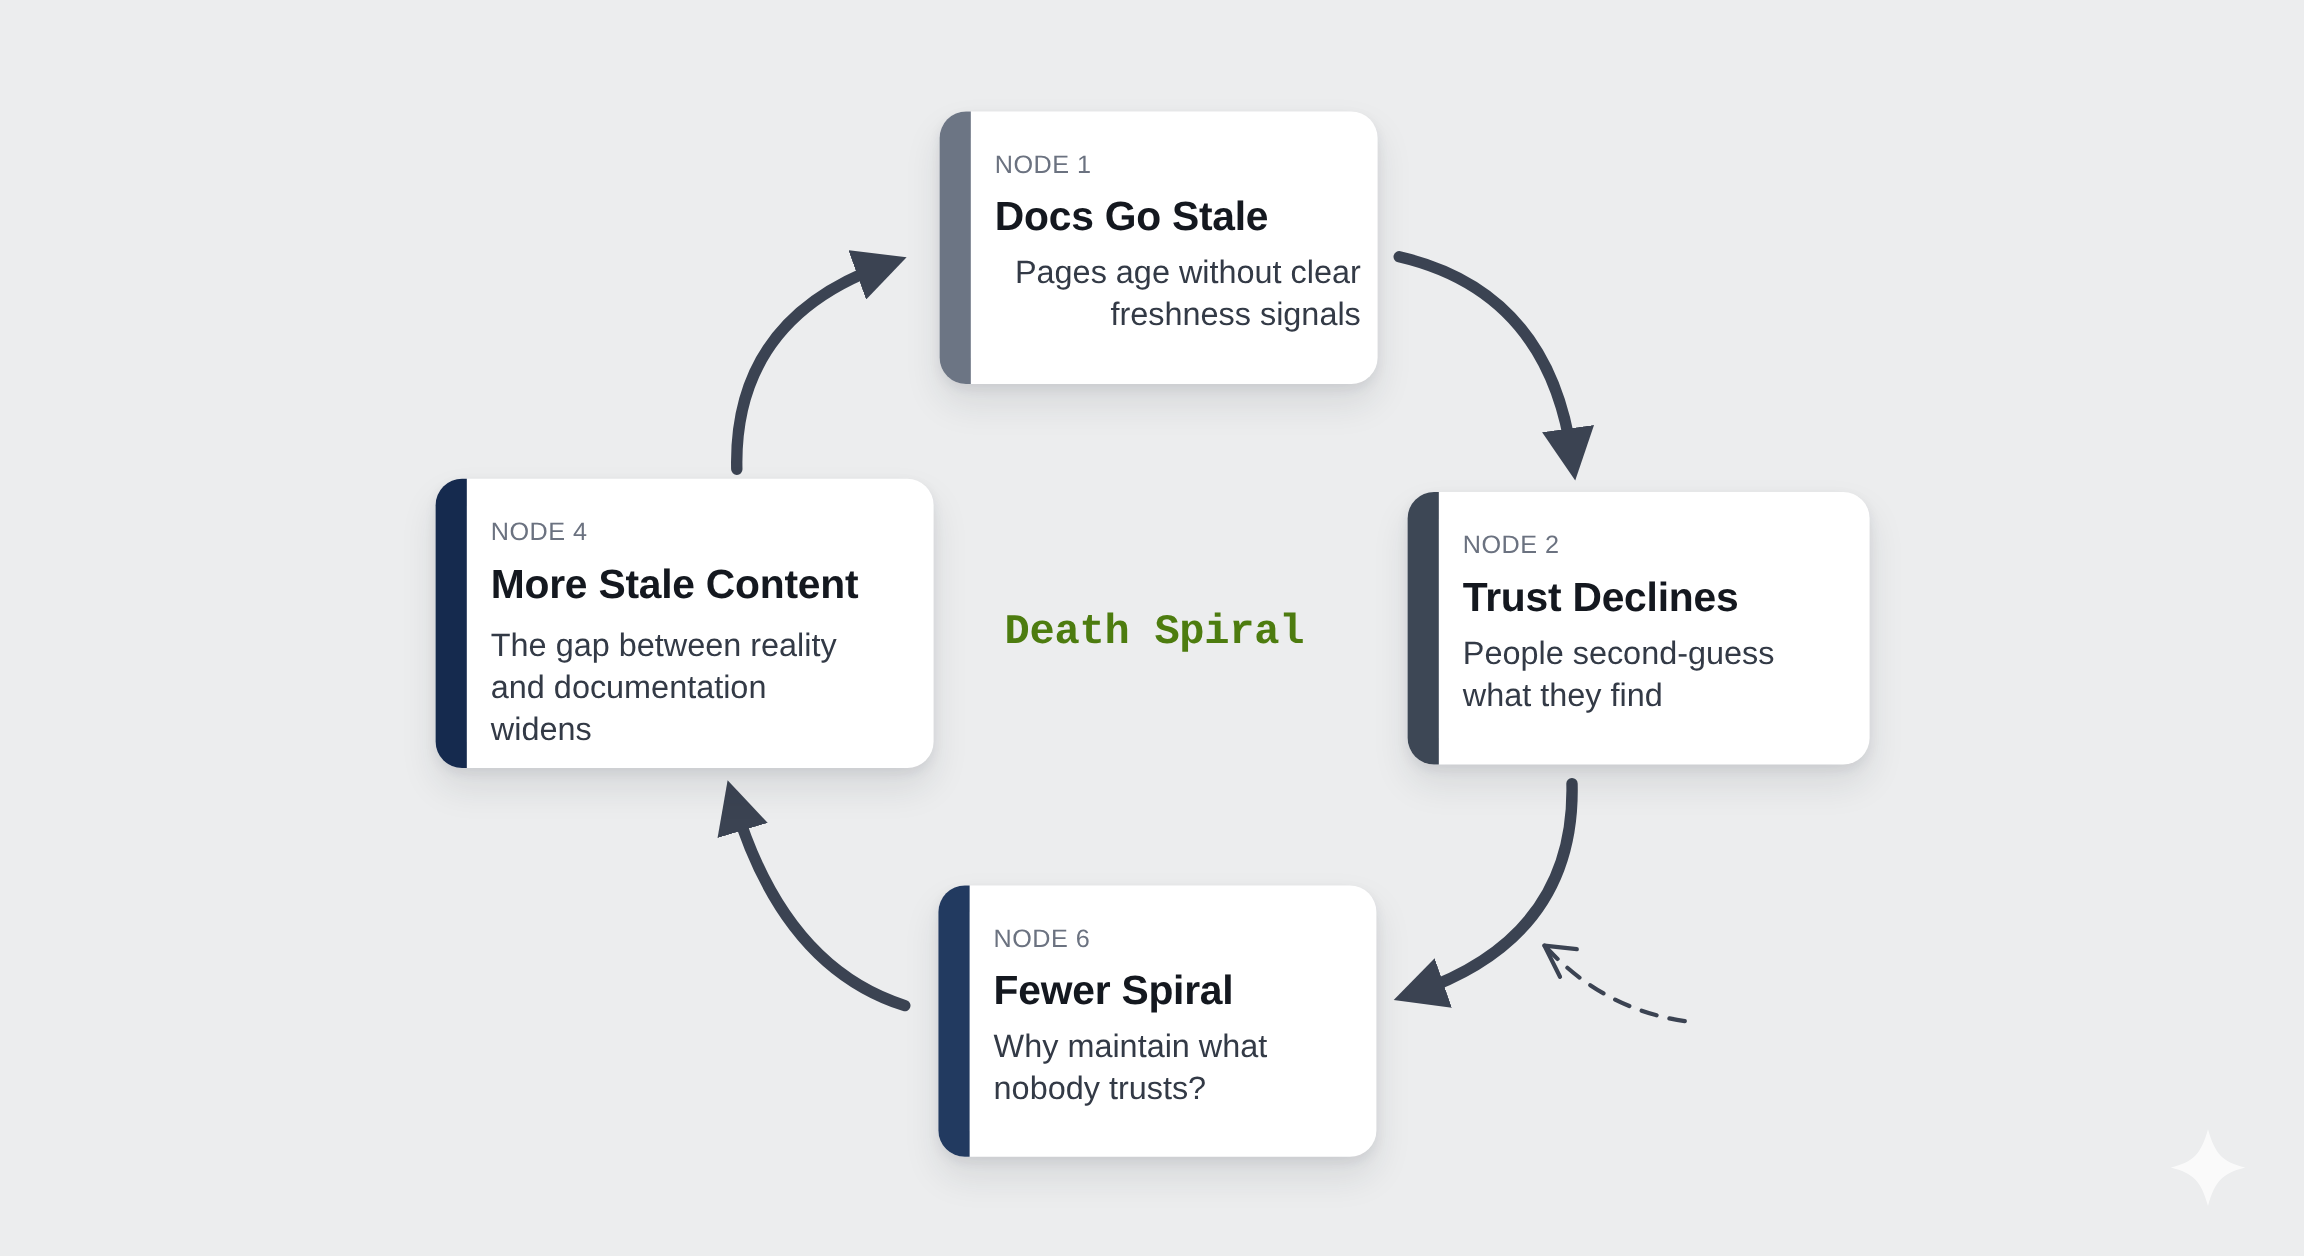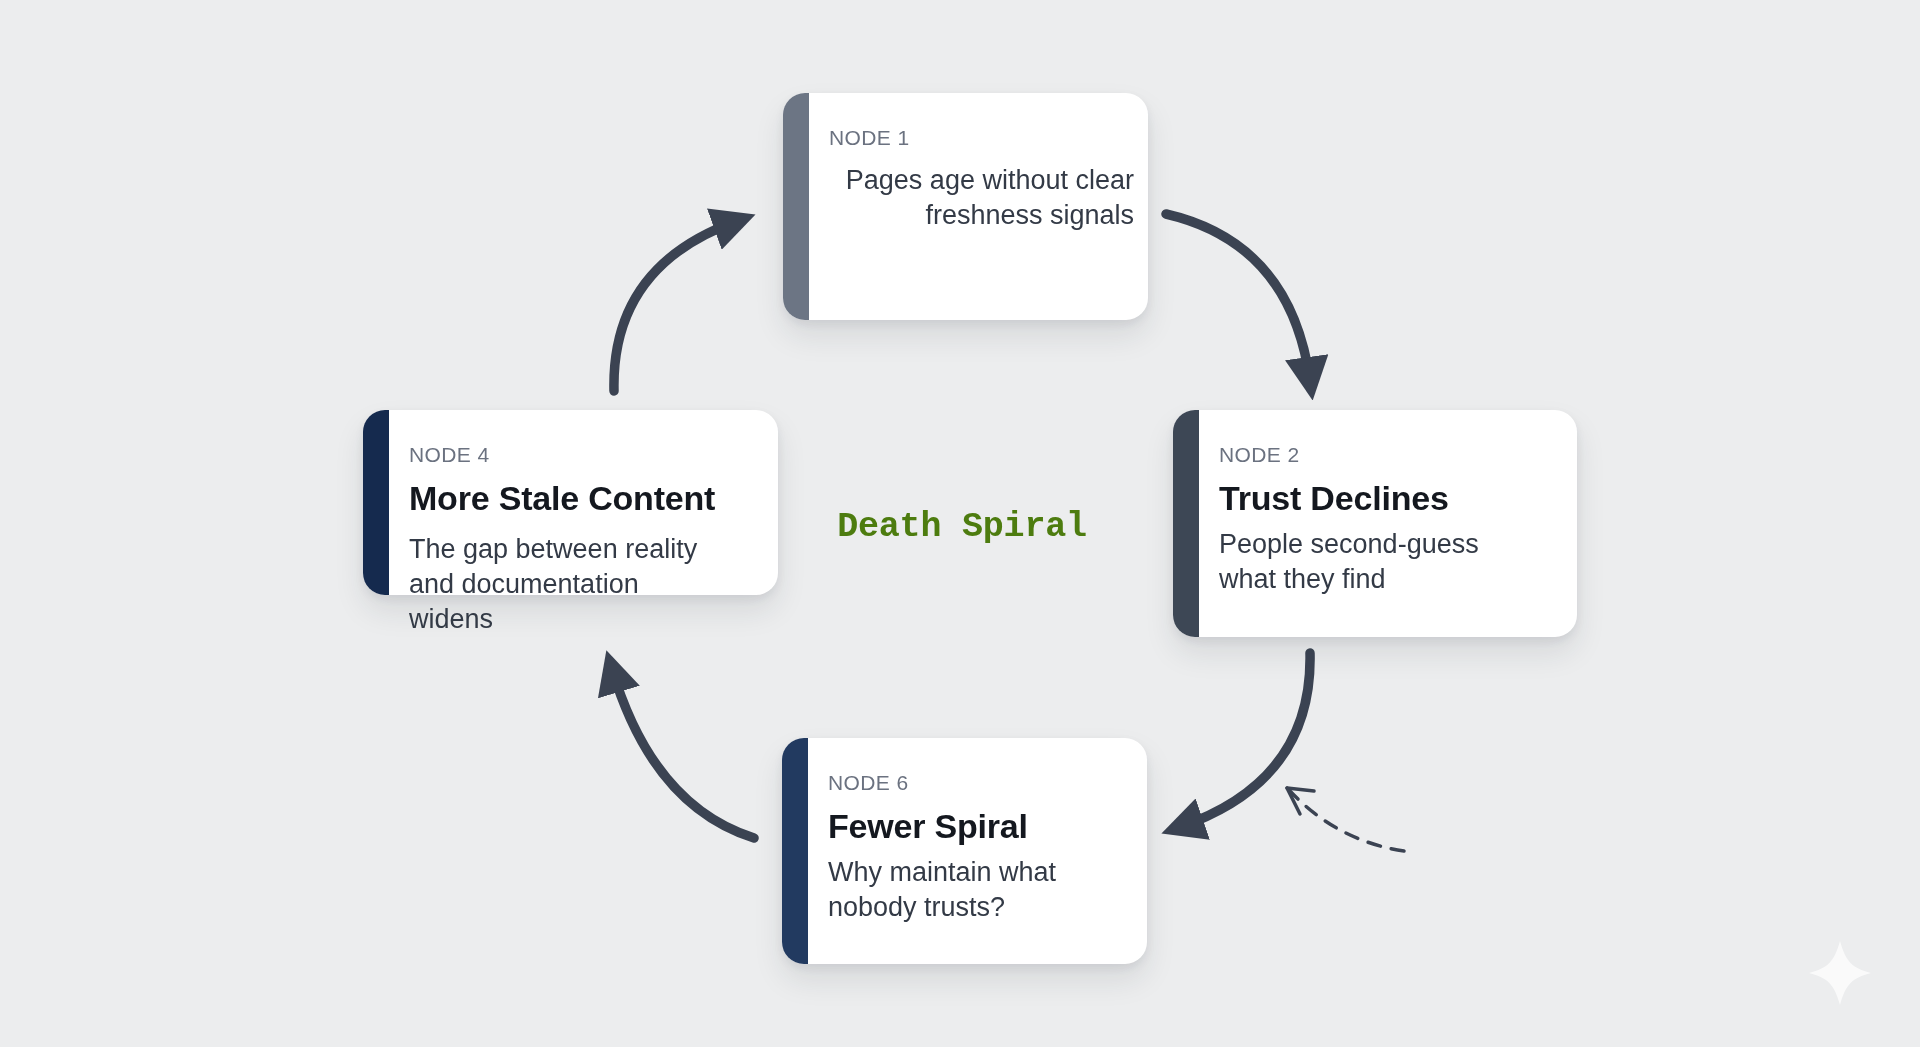--- a/index.html
+++ b/index.html
@@ -30,23 +30,23 @@
     letter-spacing: 0.4px; margin: 0 0 15px 0; font-weight: 400;
   }
   .node-title {
     font-size: 34px; line-height: 1.06; color: #14181f;
     font-weight: 700; letter-spacing: -0.2px; margin: 0 0 11px 0; white-space: nowrap;
   }
   .node-desc {
     font-size: 27px; line-height: 1.3; color: #333a46; margin: 0;
   }
   #node-1 { left: 783px; top: 93px;  width: 365px; height: 227px; }
-  #node-2 { left: 1173px; top: 410px; width: 385px; height: 227px; padding-left: 19px; }
+  #node-2 { left: 1173px; top: 410px; width: 385px; height: 227px; }
   #node-3 { left: 782px; top: 738px; width: 365px; height: 226px; }
-  #node-4 { left: 363px; top: 410px; width: 415px; height: 185px; }
+  #node-4 { left: 363px; top: 399px; width: 415px; height: 241px; }
   #node-1 .node-desc { max-width: 310px; text-align: right; }
   #node-2 .node-desc { max-width: 275px; }
   #node-3 .node-desc { max-width: 250px; }
   #node-4 .node-desc { max-width: 320px; margin-top: 16px; }
   .center-label {
     position: absolute; left: 962px; top: 527px;
     transform: translate(-50%, -50%);
     font-size: 35px; font-weight: 700; letter-spacing: -0.2px;
     white-space: nowrap;
   }
@@ -82,20 +82,21 @@
       <path d="M 1287 788 L 1300 814"></path>
     </g>
 
     <path opacity="0.72" d="M 1840 941 C 1846 962 1852 968 1871 973 C 1852 978 1846 984 1840 1005 C 1834 984 1828 978 1809 973 C 1828 968 1834 962 1840 941 Z" fill="#ffffff"></path>
   </svg>
 
   <div class="card" id="node-1">
     <div class="accent" style="background: rgb(108, 117, 132);"></div>
     <div class="content">
       <p class="node-label">NODE 1</p>
+      <p class="node-title">Docs Go Stale</p>
       <p class="node-desc">Pages age without clear freshness signals</p>
     </div>
   </div>
 
   <div class="card" id="node-2">
     <div class="accent" style="background: rgb(61, 71, 85);"></div>
     <div class="content">
       <p class="node-label">NODE 2</p>
       <p class="node-title">Trust Declines</p>
       <p class="node-desc">People second-guess what they find</p>

